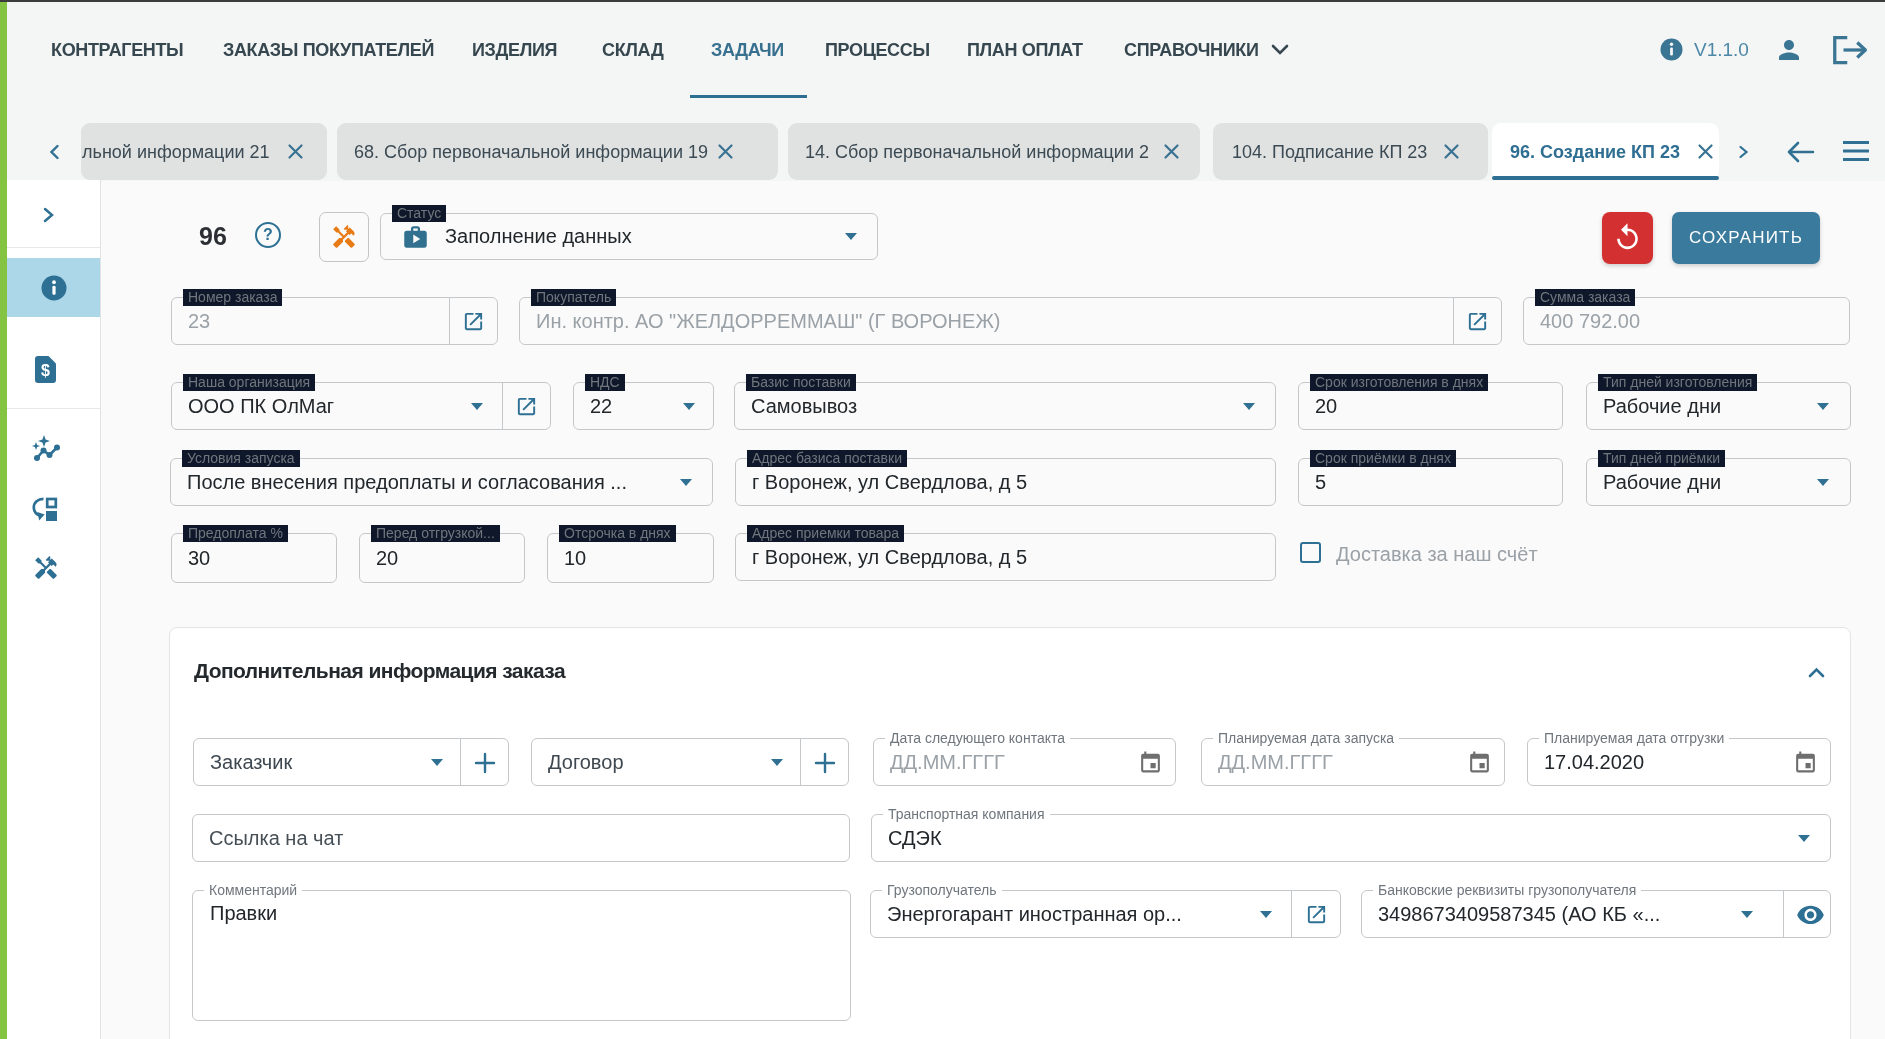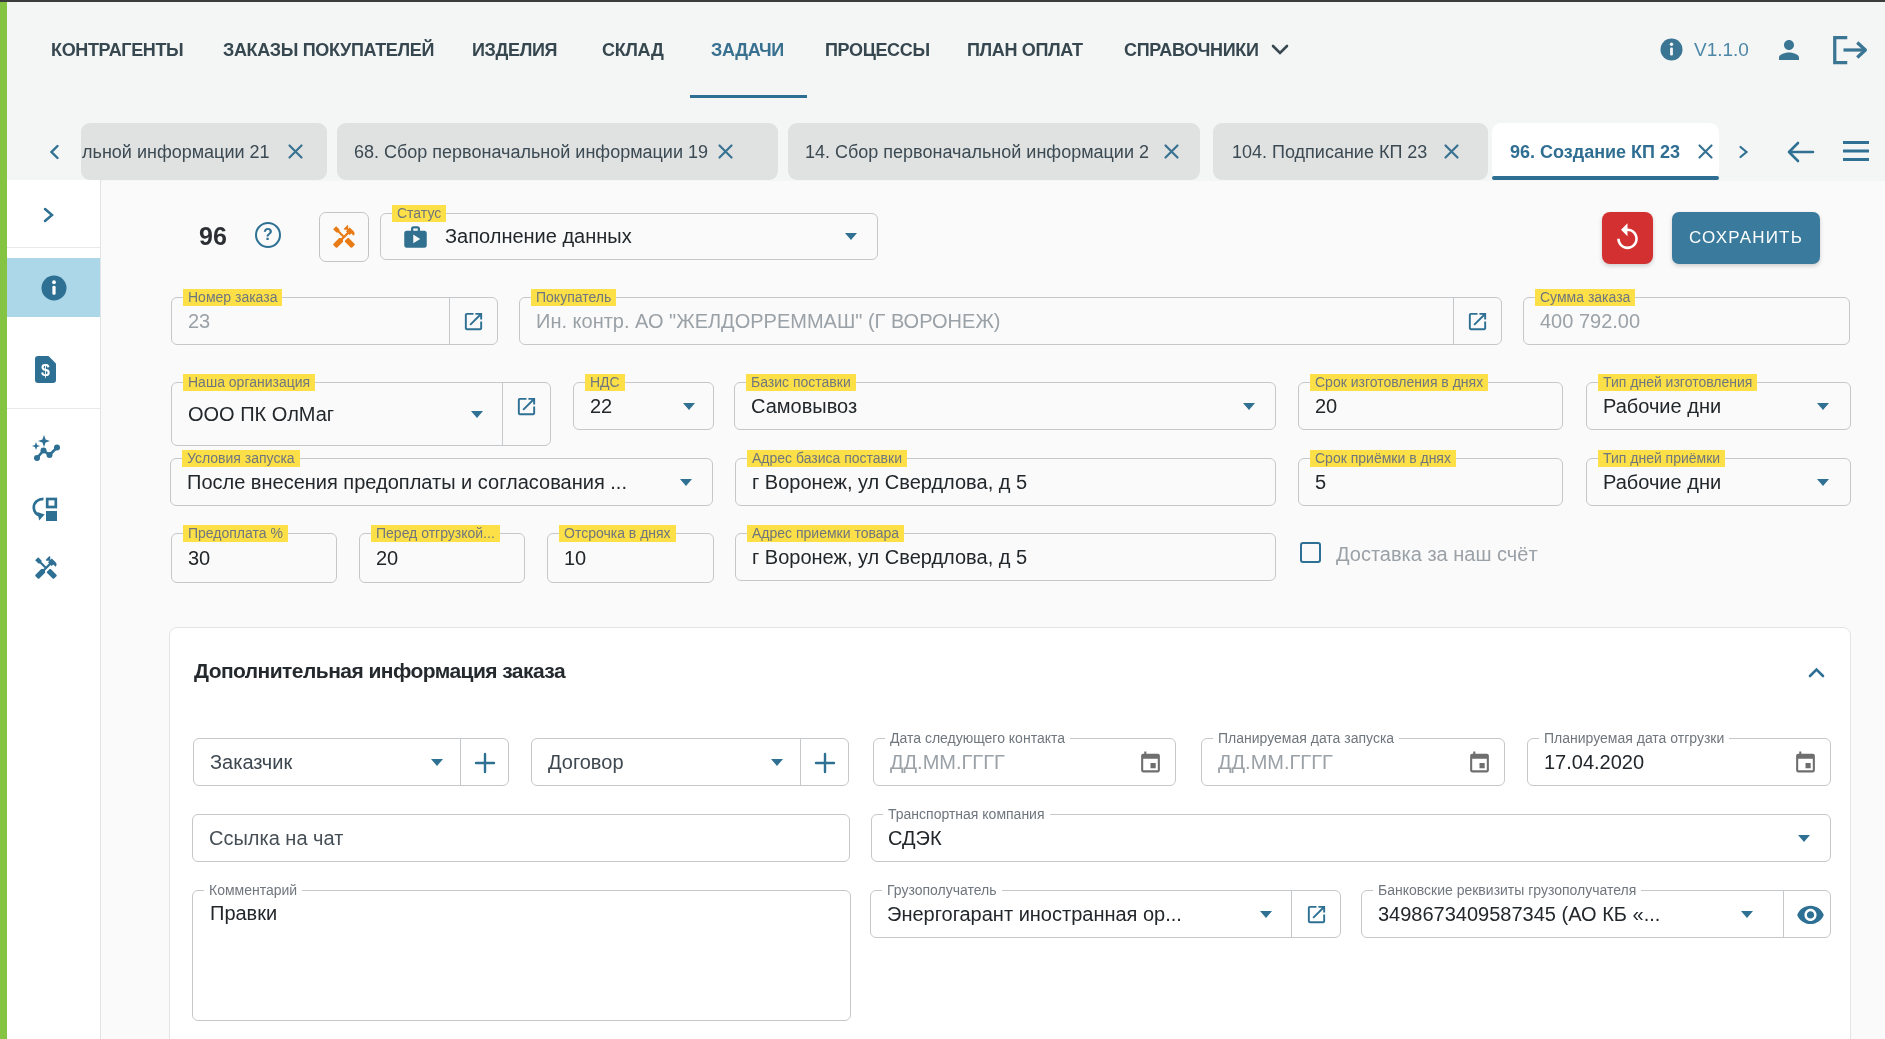--- a/index.html
+++ b/index.html
@@ -14,21 +14,21 @@
   .navline { position:absolute; left:690px; top:95px; width:117px; height:3px; background:#2e6e92; }
   .tab { position:absolute; top:123px; height:57px; background:#e0e1e1; border-radius:9px; }
   .tab .tx { position:absolute; top:19px; font-size:18px; color:#3b4a53; white-space:nowrap; }
   .tab.on { background:#ffffff; }
   .tab.on .bar { position:absolute; left:0; bottom:0; width:100%; height:4px; background:#2e6e92; border-radius:2px; }
   .tab.on .tx { color:#2e6e92; font-weight:bold; }
   .sidebar { position:absolute; left:7px; top:180px; width:94px; height:859px; background:#ffffff; border-right:1px solid #e0e2e3; }
   .sideline { position:absolute; left:0; width:93px; height:1px; background:#e6e8e9; }
   .sidehl { position:absolute; left:0; top:78px; width:93px; height:59px; background:#abd7e9; }
   .fld { position:absolute; border:1px solid #c5c8cb; border-radius:6px; background:transparent; }
-  .fld .lb { position:absolute; top:-9px; left:11px; padding:0 5px; font-size:14px; line-height:17px; color:#6f767d; background:#fde047; white-space:nowrap; }
+  .fld .lb { position:absolute; top:-9px; left:11px; padding:0 5px; font-size:14px; line-height:17px; color:#6f767d; background:#0f172a; white-space:nowrap; }
   .card .fld .lb { background:#ffffff; }
   .v { position:absolute; left:16px; right:8px; top:0; height:100%; display:flex; align-items:center; font-size:20px; color:#22272b; white-space:nowrap; overflow:hidden; }
   .v.gr { color:#9aa1a7; }
   .car { position:absolute; width:0; height:0; border-left:6.5px solid transparent; border-right:6.5px solid transparent; border-top:7.5px solid #2f7093; top:50%; margin-top:-3.5px; }
   .dvl { position:absolute; top:0; bottom:0; width:1px; background:#c5c8cb; }
   .ic { position:absolute; }
   .card { position:absolute; left:169px; top:627px; width:1682px; height:500px; background:#ffffff; border:1px solid #e3e4e5; border-radius:8px; }
   .btn-red { position:absolute; left:1602px; top:212px; width:51px; height:52px; background:#d33131; border-radius:8px; box-shadow:0 2px 4px rgba(0,0,0,0.18); }
   .btn-save { position:absolute; left:1672px; top:212px; width:148px; height:52px; background:#3a7a9c; border-radius:7px; box-shadow:0 2px 4px rgba(0,0,0,0.18); color:#fff; font-size:17px; letter-spacing:1.2px; text-align:center; line-height:52px; }
   .chk { position:absolute; width:21px; height:21px; border:2.5px solid #2e7093; border-radius:3px; }
@@ -186,21 +186,21 @@
   <div class="dvl" style="left:933px;"></div>
   <svg class="ic" style="left:946px;top:12px;" width="23" height="23" viewBox="0 0 24 24">
       <path fill="#2e7093" d="M19 19H5V5h7V3H5c-1.11 0-2 .9-2 2v14c0 1.1.89 2 2 2h14c1.1 0 2-.9 2-2v-7h-2v7zM14 3v2h3.59l-9.83 9.83 1.41 1.41L19 6.41V10h2V3h-7z"></path>
     </svg>
 </div>
 <div class="fld" style="left:1523px;top:297px;width:327px;height:48px;">
   <span class="lb">Сумма заказа</span>
   <div class="v gr">400 792.00</div>
 </div>
 
-<div class="fld" style="left:171px;top:382px;width:380px;height:64px;">
+<div class="fld" style="left:171px;top:382px;width:380px;height:48px;">
   <span class="lb">Наша организация</span>
   <div class="v" style="right:80px;">ООО ПК ОлМаг</div>
   <div class="car" style="left:299px;"></div>
   <div class="dvl" style="left:330px;"></div>
   <svg class="ic" style="left:343px;top:12px;" width="23" height="23" viewBox="0 0 24 24">
       <path fill="#2e7093" d="M19 19H5V5h7V3H5c-1.11 0-2 .9-2 2v14c0 1.1.89 2 2 2h14c1.1 0 2-.9 2-2v-7h-2v7zM14 3v2h3.59l-9.83 9.83 1.41 1.41L19 6.41V10h2V3h-7z"></path>
     </svg>
 </div>
 <div class="fld" style="left:573px;top:382px;width:141px;height:48px;">
   <span class="lb">НДС</span>

